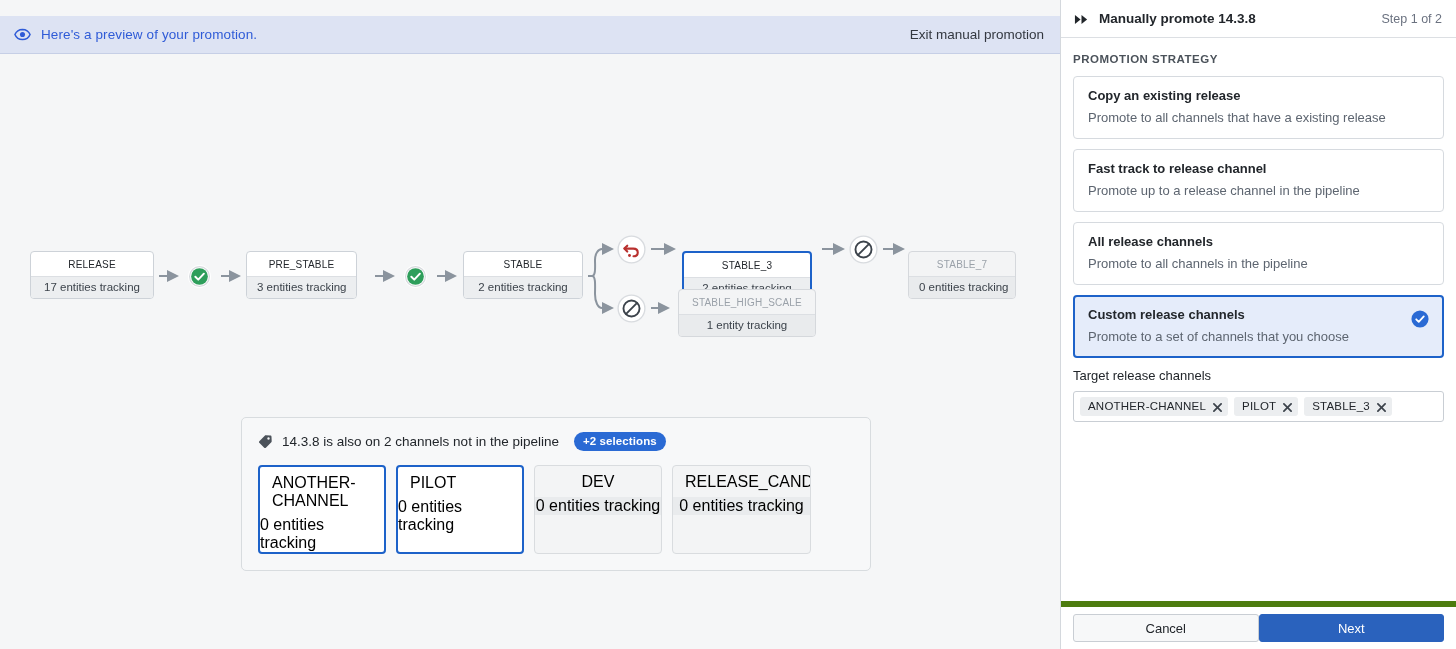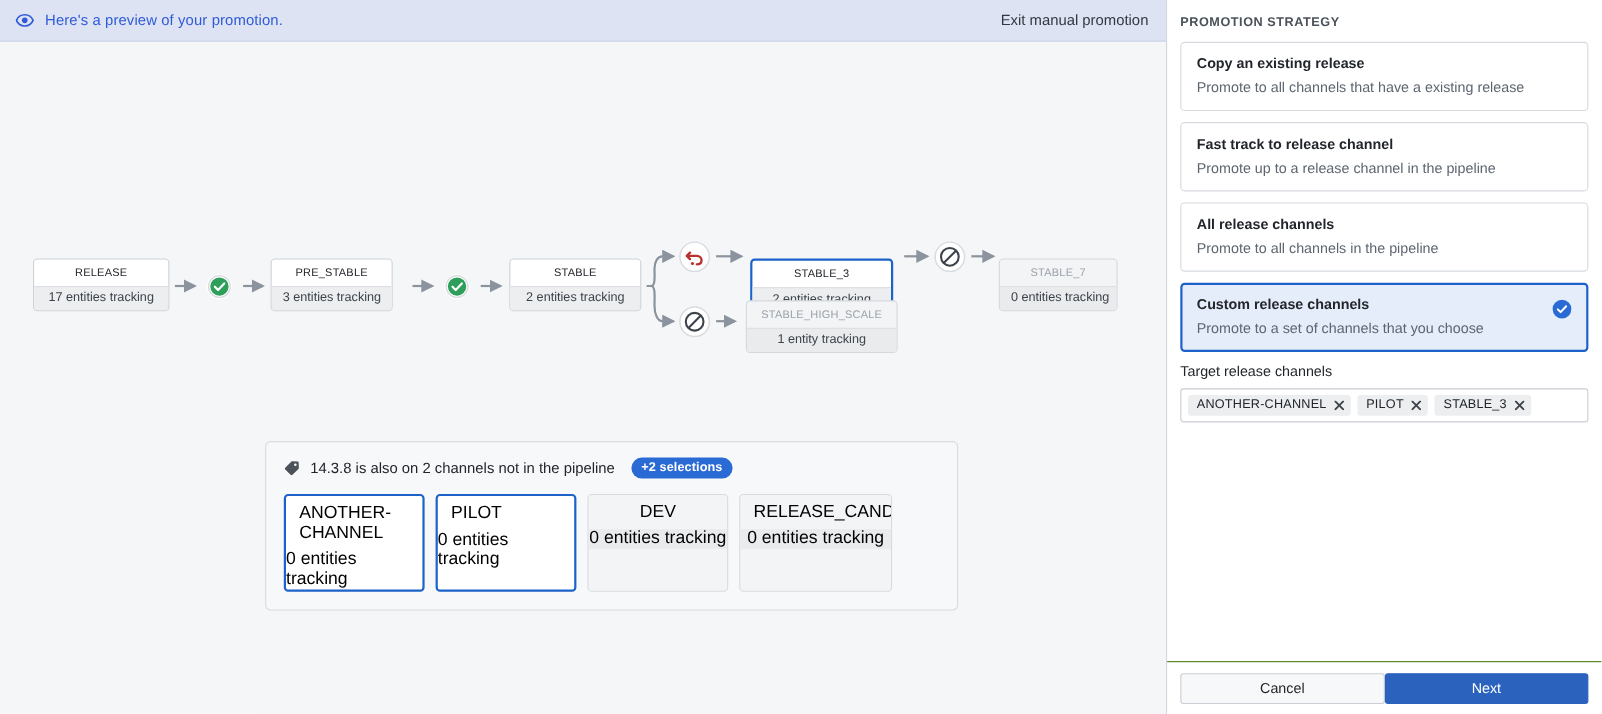--- a/index.html
+++ b/index.html
@@ -17,20 +17,21 @@
     display: flex; flex-direction: column;
     background: #f5f6f7;
   }
   .preview-banner {
     height: 38px; flex: 0 0 38px;
     background: #dde3f3;
     border-bottom: 1px solid #c6cfe6;
     display: flex; align-items: center;
     padding: 0 16px 0 14px;
     gap: 10px;
+    margin-top: 16px;
   }
   .banner-eye { width: 17px; height: 17px; flex: 0 0 17px; display: block; }
   .banner-text {
     font-size: 13.5px; color: #2f5bd7; font-weight: 400;
     letter-spacing: .1px;
   }
   .banner-exit {
     margin-left: auto; font-size: 13.5px; color: #333840; cursor: pointer;
   }
 
@@ -150,21 +151,21 @@
   .chip {
     background: #eceef0; border-radius: 3px;
     font-size: 11.5px; color: #22262b;
     padding: 3px 6px 4px 8px;
     display: flex; align-items: center; gap: 7px;
     letter-spacing: .2px;
   }
   .chip-x { width: 9px; height: 9px; display:block; cursor: pointer; }
 
   .rp-footer {
-    flex: 0 0 48px; border-top: 1px solid #4d7c0f;
+    flex: 0 0 48px; border-top: 6px solid #4d7c0f;
     display: flex; align-items: center; gap: 0;
     padding: 0 12px;
   }
   .btn {
     flex: 1 1 0; height: 28px; border-radius: 3px; font-size: 13px;
     display: flex; align-items: center; justify-content: center; cursor: pointer;
   }
   .btn-cancel { background: #f7f8f9; border: 1px solid #c9ced4; color: #22262b; }
   .btn-next { background: #2a62bd; border: 1px solid #2a62bd; color: #ffffff; }
 </style>
@@ -320,20 +321,30 @@
             <div class="node-sub">0 entities tracking</div>
           </div>
         </div>
       </div>
 
     </div>
   </div>
 
   <div class="right-panel">
 
+    <div class="rp-header">
+      <span class="ff-icon">
+        <svg viewBox="0 0 16 12" width="15" height="13">
+          <path d="M1 1.2 L7 6 L1 10.8 Z" fill="#22262b"></path>
+          <path d="M8 1.2 L14 6 L8 10.8 Z" fill="#22262b"></path>
+        </svg>
+      </span>
+      <span class="rp-title">Manually promote 14.3.8</span>
+      <span class="rp-step">Step 1 of 2</span>
+    </div>
 
     <div class="rp-body">
       <div class="rp-section-label">PROMOTION STRATEGY</div>
 
       <div class="strategy-card">
         <div class="sc-title">Copy an existing release</div>
         <div class="sc-desc">Promote to all channels that have a existing release</div>
       </div>
 
       <div class="strategy-card">

